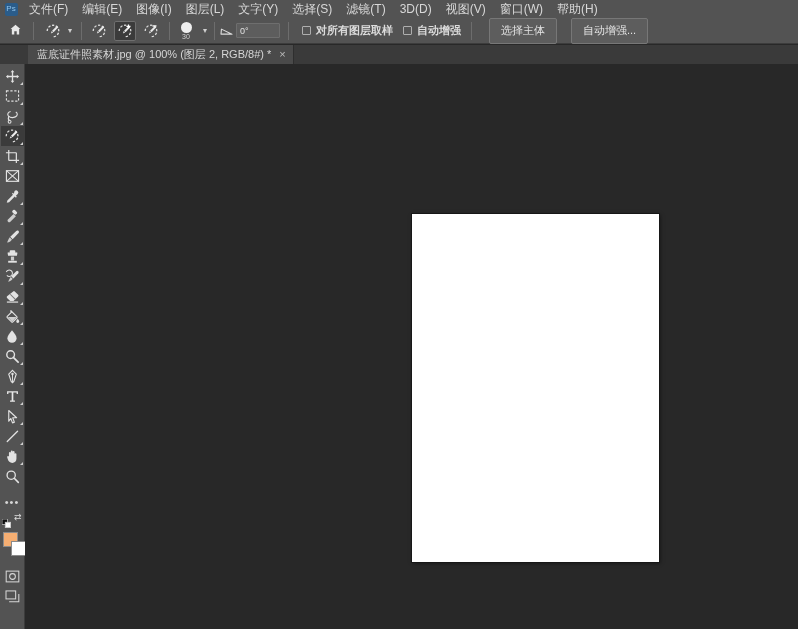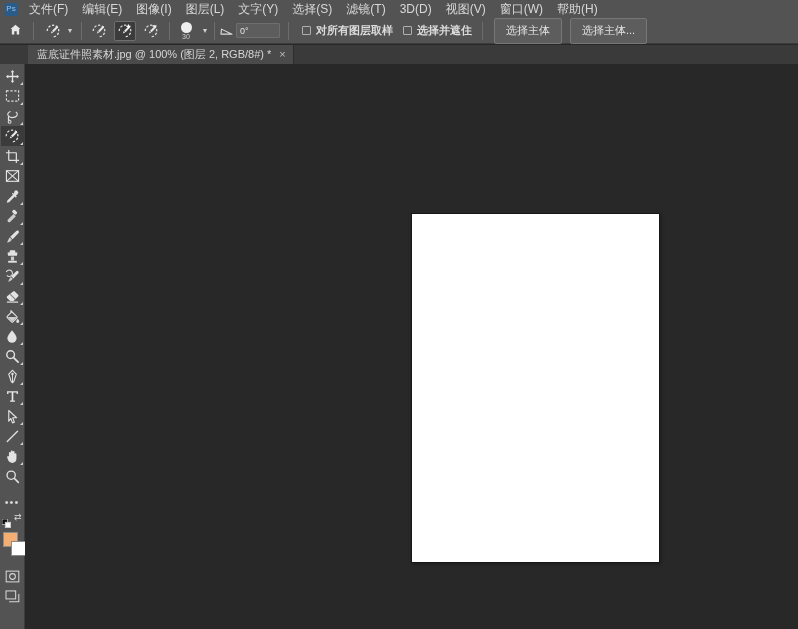--- a/index.html
+++ b/index.html
@@ -72,21 +72,21 @@
   .check-opt { display: flex; align-items: center; margin-left: 10px; font-weight: bold; }
   .cbox {
     width: 9px; height: 9px; border: 1px solid #aeaeae; background: #555;
     border-radius: 1px; margin-right: 5px;
   }
   .check-label { font-size: 11px; color: #dcdcdc; white-space: nowrap; }
   .opt-btn {
     height: 17px; background: #5d5d5d; border: 1px solid #777;
     border-radius: 2px; color: #e4e4e4; font-size: 11px;
     display: flex; align-items: center; justify-content: center;
-    padding: 12px 11px; margin-left: 8px; white-space: nowrap; cursor: default;
+    padding: 12px 11px; margin-left: 14px; white-space: nowrap; cursor: default;
   }
 
   
   .tabbar {
     position: absolute; left: 0; top: 45px; width: 798px; height: 19px;
     background: #3a3a3a;
   }
   .doc-tab {
     position: absolute; left: 28px; top: 0; height: 19px;
     background: #4a4a4a; display: flex; align-items: center;
@@ -243,27 +243,27 @@
     </div>
 
     <div class="sep" style="margin-left:8px;"></div>
 
     <div class="check-opt">
       <span class="cbox"></span>
       <span class="check-label">对所有图层取样</span>
     </div>
     <div class="check-opt">
       <span class="cbox"></span>
-      <span class="check-label">选择并遮住</span>
+      <span class="check-label">自动增强</span>
     </div>
 
     <div class="sep" style="margin-left:10px;"></div>
 
     <div class="opt-btn">选择主体</div>
-    <div class="opt-btn">选择主体...</div>
+    <div class="opt-btn">自动增强...</div>
   </div>
 
   <div class="tabbar">
     <div class="doc-tab">
       <span class="doc-tab-label">蓝底证件照素材.jpg @ 100% (图层 2, RGB/8#) *</span>
       <span class="doc-tab-close">×</span>
     </div>
   </div>
 
   <div class="toolbar">

